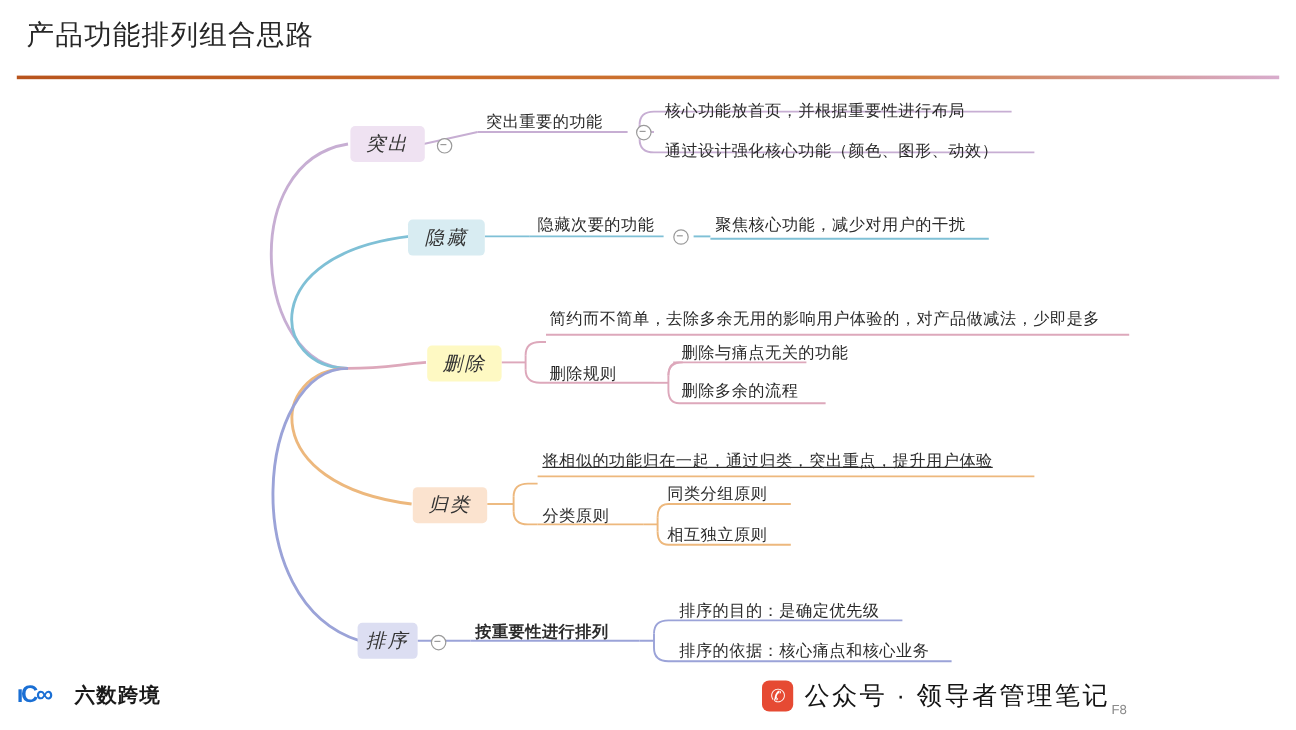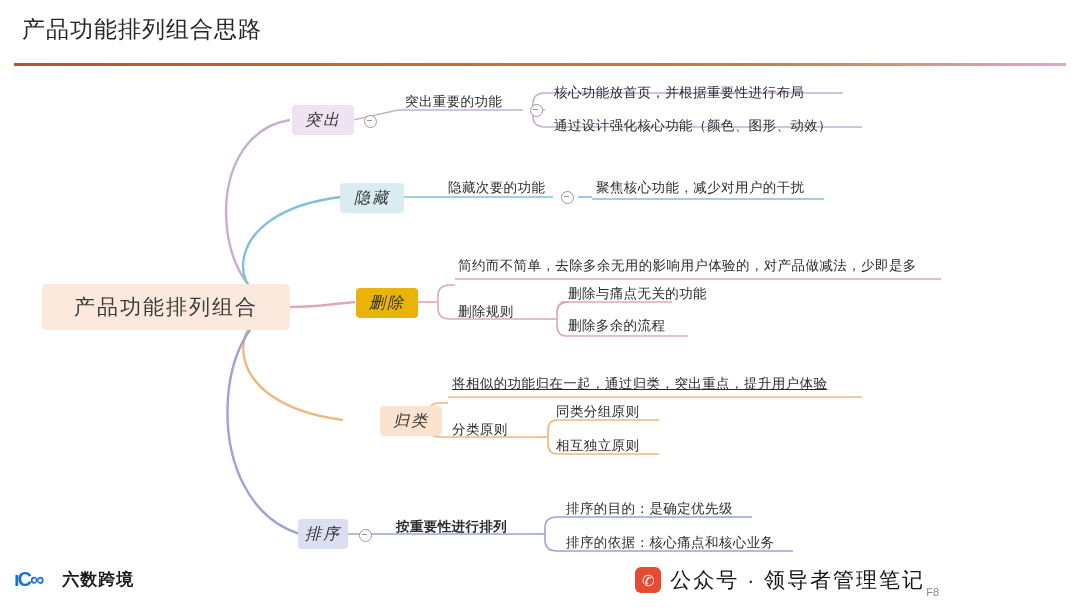--- a/index.html
+++ b/index.html
@@ -71,21 +71,21 @@
     display: flex;
     align-items: center;
     justify-content: center;
     font-size: 16px;
     color: #333333;
     letter-spacing: 2px;
     font-style: italic;
   }
   .chip.c-tuchu  { background: #efe2f2; }
   .chip.c-yincang{ background: #d8ecf2; }
-  .chip.c-shanchu{ background: #eab308; }
+  .chip.c-shanchu{ background: #fef9c3; }
   .chip.c-guilei { background: #fbe3cf; }
   .chip.c-paixu  { background: #dcdef2; }
 
   
   .lbl {
     position: absolute;
     font-size: 13.5px;
     color: #2b2b2b;
     white-space: nowrap;
     letter-spacing: 0.4px;
@@ -222,23 +222,20 @@
     <line x1="536" y1="437" x2="548" y2="437" stroke="#edb87d" stroke-width="1.6"></line>
 
     <path d="M348,534 L392,534" fill="none" stroke="#9ba3d8" stroke-width="1.6"></path>
     <line x1="392" y1="534" x2="533" y2="534" stroke="#9ba3d8" stroke-width="1.6"></line>
     <path d="M545,528 C545,521 549,517 557,517 L752,517" fill="none" stroke="#9ba3d8" stroke-width="1.6"></path>
     <path d="M545,540 C545,547 549,551 557,551 L793,551" fill="none" stroke="#9ba3d8" stroke-width="1.6"></path>
     <line x1="545" y1="528" x2="545" y2="540" stroke="#9ba3d8" stroke-width="1.6"></line>
     <line x1="533" y1="534" x2="545" y2="534" stroke="#9ba3d8" stroke-width="1.6"></line>
   </svg>
 
-  <div class="root-node">
-    <span>产品功能排列组合</span>
-  </div>
 
   <div class="chip c-tuchu" style="left:292px; top:105px; width:62px;">
     <span>突出</span>
   </div>
   <div class="marker" style="left:364px; top:115px;"></div>
   <div class="lbl" style="left:405px; top:93px;">突出重要的功能</div>
   <div class="marker" style="left:530px; top:104px;"></div>
   <div class="lbl" style="left:554px; top:84px;">核心功能放首页，并根据重要性进行布局</div>
   <div class="lbl" style="left:554px; top:117px;">通过设计强化核心功能（颜色、图形、动效）</div>
 
@@ -250,21 +247,21 @@
   <div class="lbl" style="left:596px; top:179px;">聚焦核心功能，减少对用户的干扰</div>
 
   <div class="chip c-shanchu" style="left:356px; top:288px; width:62px;">
     <span>删除</span>
   </div>
   <div class="lbl" style="left:458px; top:257px;">简约而不简单，去除多余无用的影响用户体验的，对产品做减法，少即是多</div>
   <div class="lbl" style="left:458px; top:303px;">删除规则</div>
   <div class="lbl" style="left:568px; top:285px;">删除与痛点无关的功能</div>
   <div class="lbl" style="left:568px; top:317px;">删除多余的流程</div>
 
-  <div class="chip c-guilei" style="left:344px; top:406px; width:62px;margin-left:36px;">
+  <div class="chip c-guilei" style="left:344px; top:406px; width:62px;">
     <span>归类</span>
   </div>
   <div class="lbl" style="left:452px; top:375px;text-decoration:underline;">将相似的功能归在一起，通过归类，突出重点，提升用户体验</div>
   <div class="lbl" style="left:452px; top:421px;">分类原则</div>
   <div class="lbl" style="left:556px; top:403px;">同类分组原则</div>
   <div class="lbl" style="left:556px; top:437px;">相互独立原则</div>
 
   <div class="chip c-paixu" style="left:298px; top:519px; width:50px;">
     <span>排序</span>
   </div>

